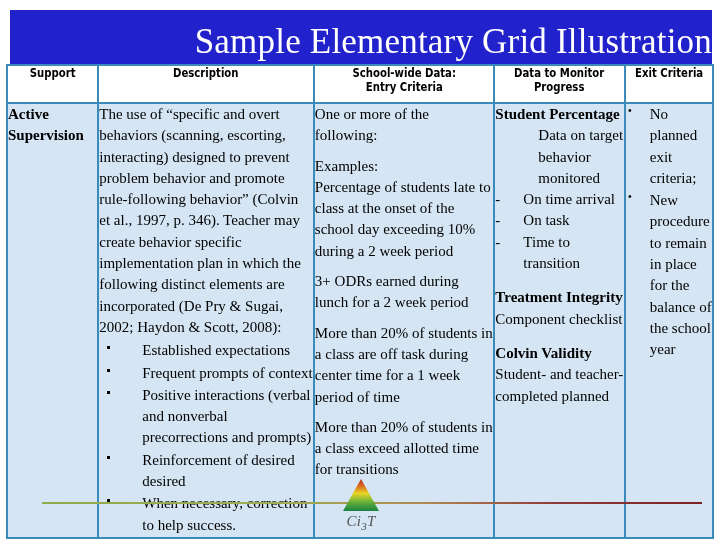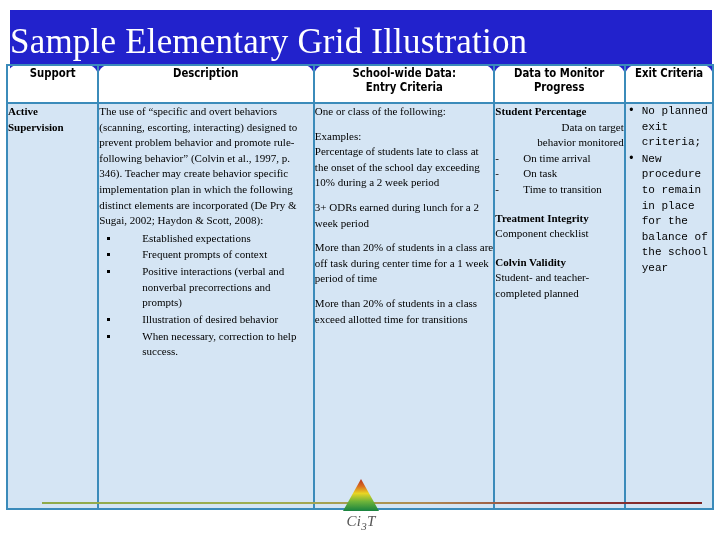--- a/index.html
+++ b/index.html
@@ -18,21 +18,21 @@
   
   #title-banner {
     position: absolute;
     left: 10px;
     top: 10px;
     width: 702px;
     height: 62px;
     background: #2222cc;
     display: flex;
     align-items: center;
-    justify-content: flex-start;
+    justify-content: flex-end;
   }
   #title-text {
     color: #ffffff;
     font-family: "Liberation Serif", "DejaVu Serif", serif;
     font-size: 35px;
     line-height: 1;
     letter-spacing: 0.2px;
     white-space: nowrap;
   }
 
@@ -50,35 +50,34 @@
     border: 2px solid #3b8bba;
     vertical-align: top;
     padding: 0;
   }
   .hdr-cell {
     background: #ffffff;
     text-align: center;
     vertical-align: middle;
     height: 36px;
     padding: 3px 2px;
-    border-radius: 11px;
   }
   .hdr-label {
     font-family: "DejaVu Sans", "Liberation Sans", sans-serif;
     font-weight: bold;
     font-size: 11.5px;
     color: #000000;
     line-height: 1.25;
     transform: scaleX(0.88);
     transform-origin: center;
     display: block;
   }
   .body-cell {
     background: #d5e5f4;
-    font-size: 11px;
+    font-size: 15px;
     line-height: 1.42;
     color: #000000;
     padding: 5px 5px 5px 6px;
   }
 
   
   .col-support { width: 91px; }
   .col-desc    { width: 215px; }
   .col-swd     { width: 180px; }
   .col-dmp     { width: 130px; }
@@ -112,24 +111,23 @@
     background: #000;
   }
 
   ul.dot-list {
     list-style: none;
     margin: 0;
     padding: 0;
   }
   ul.dot-list > li {
     position: relative;
-    padding-left: 16px;
+    padding-left: 24px;
     margin-bottom: 1px;
     line-height: 1.42;
-    font-family: Liberation Mono, monospace;
   }
   ul.dot-list > li::before {
     content: "\2022";
     position: absolute;
     left: 2px;
     top: -1px;
     font-size: 12px;
     line-height: 1.42;
   }
 
@@ -143,23 +141,22 @@
     padding-left: 28px;
     line-height: 1.42;
   }
   ul.dash-list > li::before {
     content: "-";
     position: absolute;
     left: 0px;
     top: 0px;
   }
   .indent-block {
-    padding-left: 34px;
-    line-height: 1.42;
-    text-align: right;
+    padding-left: 43px;
+    line-height: 1.42;
   }
 
   
   #footer-rule {
     position: absolute;
     left: 42px;
     top: 502px;
     width: 660px;
     height: 2px;
     background: linear-gradient(to right, #8faa4a 0%, #9fae52 35%, #b08a52 58%, #8f3a3a 78%, #7d2222 100%);
@@ -225,27 +222,27 @@
         <div class="b">Active</div>
         <div class="b">Supervision</div>
       </td>
 
       <td class="body-cell">
         <p class="para nogap">The use of “specific and overt behaviors (scanning, escorting, interacting) designed to prevent problem behavior and promote rule-following behavior” (Colvin et al., 1997, p. 346).  Teacher may create behavior specific implementation plan in which the following distinct elements are incorporated (De Pry &amp; Sugai, 2002; Haydon &amp; Scott, 2008):</p>
         <ul class="sq-list">
           <li>Established expectations</li>
           <li>Frequent prompts of context</li>
           <li>Positive interactions (verbal and nonverbal precorrections and prompts)</li>
-          <li>Illustration of desired behavior</li>
+          <li>Reinforcement of desired desired</li>
           <li>When necessary, correction to help success.</li>
         </ul>
       </td>
 
       <td class="body-cell">
-        <p class="para">One or class of the following:</p>
+        <p class="para">One or more of the following:</p>
         <p class="para nogap">Examples:</p>
         <p class="para">Percentage of students late to class at the onset of the school day exceeding 10% during a 2 week period</p>
         <p class="para">3+ ODRs earned during lunch for a 2 week period</p>
         <p class="para">More than 20% of students in a class are off task during center time for a 1 week period of time</p>
         <p class="para">More than 20% of students in a class exceed allotted time for transitions</p>
       </td>
 
       <td class="body-cell">
         <div class="b">Student Percentage</div>
         <div class="indent-block">Data on target behavior monitored</div>

